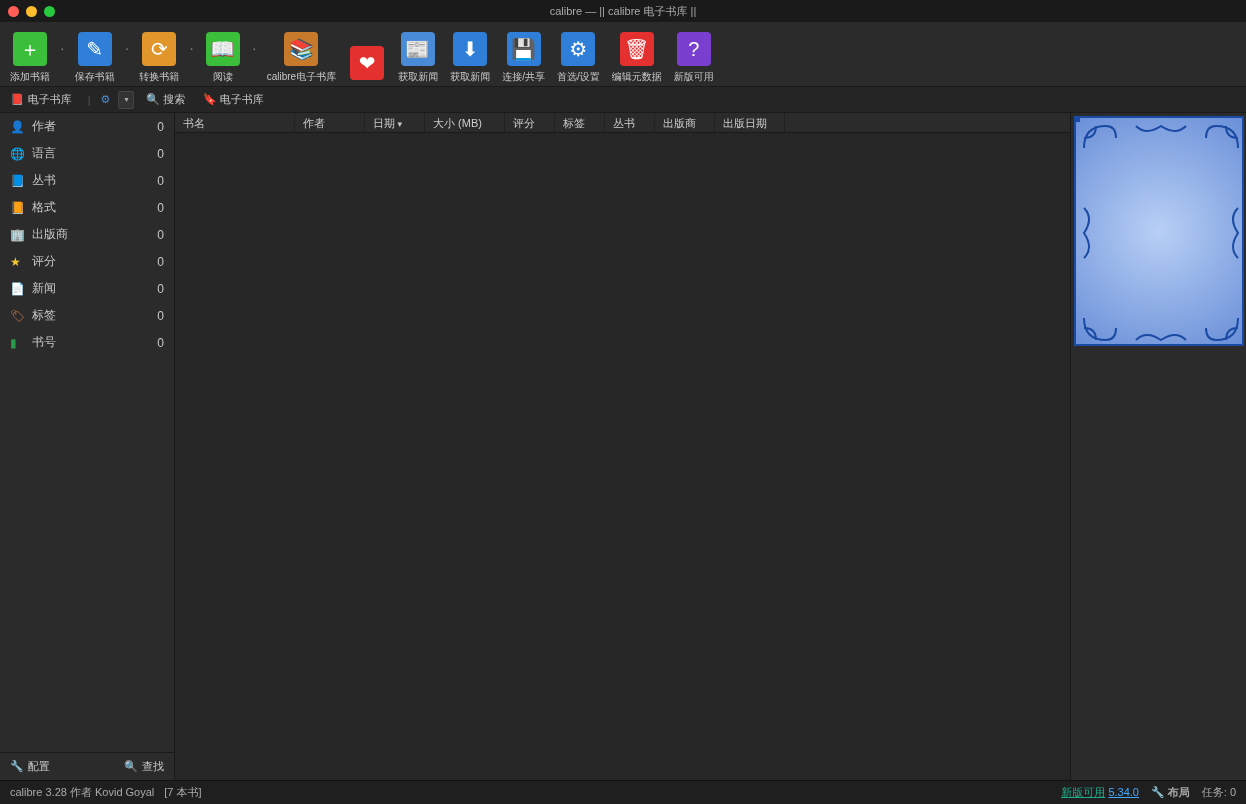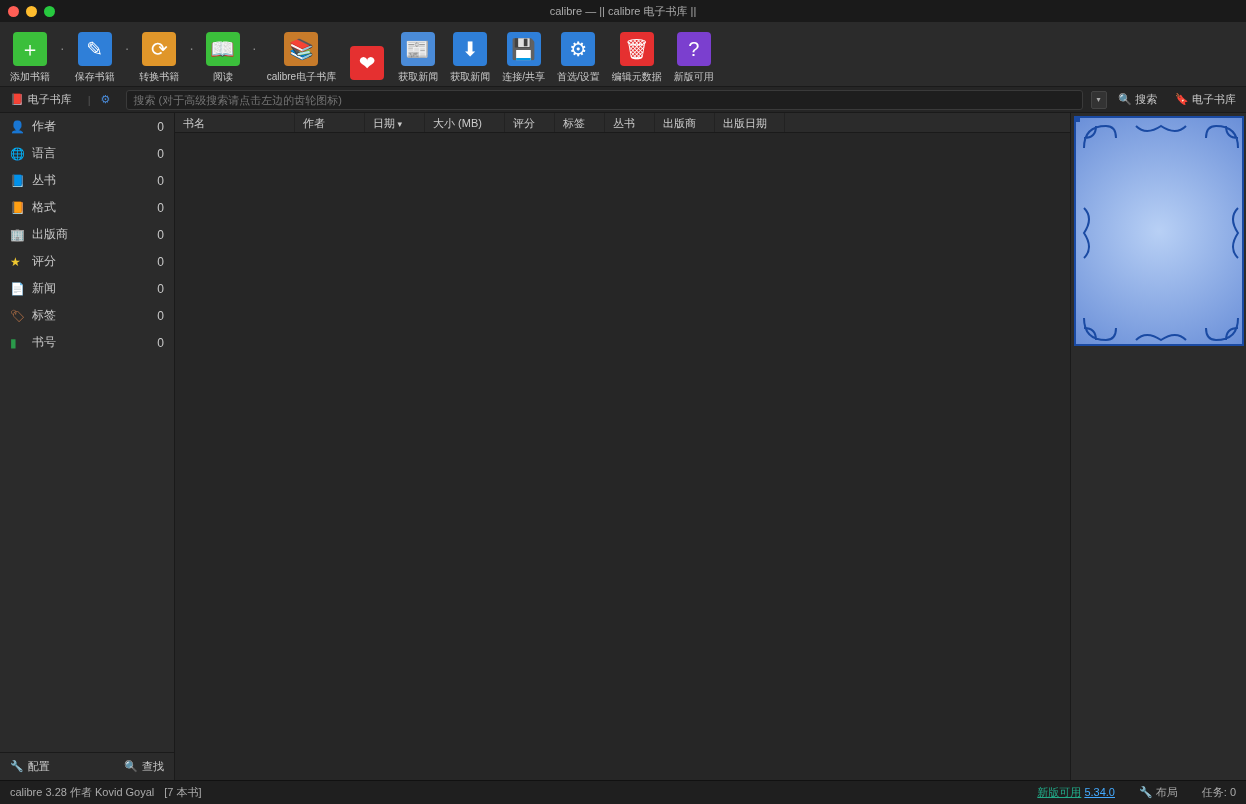--- a/index.html
+++ b/index.html
@@ -31,21 +31,21 @@
 .book-area { flex:1; background:#262626; display:flex; flex-direction:column; position:relative; }
 .thead { display:flex; background:#2b2b2b; border-bottom:1px solid #1a1a1a; height:20px; }
 .th { padding:3px 8px; font-size:11px; color:#ccc; cursor:pointer; border-right:1px solid #222; white-space:nowrap; }
 .th.sort::after { content:" ▾"; font-size:9px; }
 .tbody { flex:1; background:#262626; }
 .cover-panel { width:176px; background:#2b2b2b; border-left:1px solid #1a1a1a; padding:3px; }
 .cover-img { width:170px; height:230px; background:radial-gradient(circle at center,#b8d0f5 0%,#6a8fd8 100%); border:2px solid #1a4aa3; position:relative; }
 .cover-img::before, .cover-img::after { content:""; position:absolute; border:2px solid #1a4aa3; }
 .statusbar { height:24px; background:#1f1f1f; display:flex; align-items:center; justify-content:space-between; padding:0 10px; font-size:11px; color:#aaa; border-top:1px solid #111; }
 .statusbar .sl { display:flex; gap:10px; }
-.statusbar .sr { display:flex; gap:24px; align-items:center; }
+.statusbar .sr { display:flex; gap:12px; align-items:center; }
 .ver-cur { color:#2a8; text-decoration:underline; }
 .ver-avail { color:#4af; text-decoration:underline; }
 
 .isq { width:34px; height:34px; border-radius:4px; display:flex; align-items:center; justify-content:center; }
 </style>
 </head>
 <body>
 
 <div class="titlebar">
   <div class="tldots">
@@ -135,23 +135,20 @@
     </div>
   </div>
 
 <div class="searchbar">
   <div class="vlib">
     <span style="color:#4a8bd8;">📕</span>
     <span>电子书库</span>
   </div>
   <span style="color:#555;margin:0 4px;">|</span>
   <span style="color:#4a8bd8;cursor:pointer;">⚙</span>
-  <div class="sinput-wrap">
-    <input class="sinput" placeholder="搜索 (对于高级搜索请点击左边的齿轮图标)" style="">
-  </div>
   <div class="sdd">▾</div>
   <div class="sbtn">
     <span style="color:#4a8bd8;">🔍</span>
     <span>搜索</span>
   </div>
   <div class="sbtn">
     <span style="color:#4a8bd8;">🔖</span>
     <span>电子书库</span>
   </div>
 </div>
@@ -272,21 +269,21 @@
   <div class="sl">
     <span>calibre 3.28 作者 Kovid Goyal</span>
     <span>[7 本书]</span>
   </div>
   <div class="sr">
     <span>
       <span class="ver-cur">新版可用</span>
       <span> </span>
       <span class="ver-avail">5.34.0</span>
     </span>
-    <span style="cursor:pointer;">
+    <span style="cursor:pointer;font-weight:bold;">
       <span style="color:#c8a030;">🔧</span>
       <span>布局</span>
     </span>
     <span style="cursor:pointer;">
       <span>任务:</span>
       <span>0</span>
     </span>
   </div>
 </div>
 

